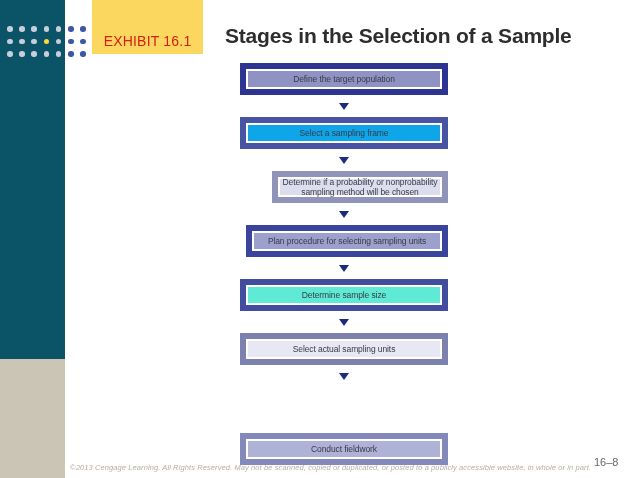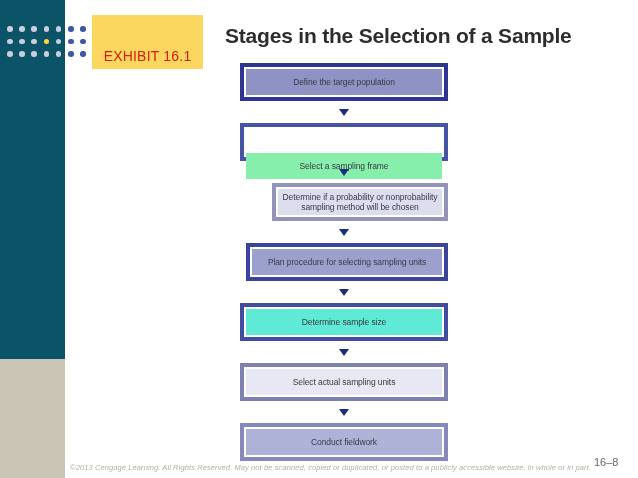--- a/index.html
+++ b/index.html
@@ -11,32 +11,32 @@
   .slide{
     position:relative;width:638px;height:478px;overflow:hidden;background:#ffffff;
   }
   
   .teal-bar{position:absolute;left:0;top:0;width:65px;height:359px;background:var(--teal);}
   .beige-bar{position:absolute;left:0;top:359px;width:65px;height:119px;background:var(--beige);}
   .dots{position:absolute;left:7px;top:26px;width:85px;height:34px;}
   .dot{position:absolute;width:5.5px;height:5.5px;border-radius:50%;}
   
   .exhibit-tag{
-    position:absolute;left:92px;top:15px;width:111px;height:54px;background:var(--yellow);
+    position:absolute;left:92px;top:0;width:111px;height:54px;background:var(--yellow);
     display:flex;align-items:flex-end;justify-content:center;padding-bottom:5px;box-sizing:border-box;
   }
   .exhibit-tag span{color:var(--exhibit-red);font-size:14px;letter-spacing:0.2px;}
   .title{
     position:absolute;left:225px;top:24px;margin:0;
     font-size:21px;font-weight:700;color:var(--title-color);white-space:nowrap;letter-spacing:-0.2px;
   }
   
   .flowchart{position:absolute;left:240px;top:63px;width:208px;}
   .stage{
-    height:38px;box-sizing:border-box;border:4px solid #0f172a;background:#ffffff;padding:2px;
+    height:32px;box-sizing:border-box;border:6px solid #0f172a;background:#ffffff;padding:2px;
   }
   .stage-fill{
     width:100%;height:100%;display:flex;align-items:center;justify-content:center;text-align:center;
   }
   .stage-label{
     font-size:8.5px;line-height:1.2;color:var(--stage-text);max-width:186px;letter-spacing:-0.1px;
   }
   .arrow-row{height:22px;display:flex;align-items:center;justify-content:center;}
   .arrow-down{
     width:0;height:0;border-left:5.5px solid transparent;border-right:5.5px solid transparent;
@@ -88,21 +88,21 @@
     <div class="stage" style="border-color: rgb(46, 52, 146);">
       <div class="stage-fill" style="background: rgb(142, 147, 196);">
         <span class="stage-label">Define the target population</span>
       </div>
     </div>
     <div class="arrow-row">
         <span class="arrow-down"></span>
       </div>
 
     <div class="stage" style="border-color: rgb(71, 83, 163);">
-      <div class="stage-fill" style="background: #86efac; margin-top: 24px;">
+      <div class="stage-fill" style="background: #0ea5e9;">
         <span class="stage-label">Select a sampling frame</span>
       </div>
     </div>
     <div class="arrow-row">
         <span class="arrow-down"></span>
       </div>
 
     <div class="stage" style="border-color: rgb(144, 148, 187); margin-left: 32px;">
       <div class="stage-fill" style="background: rgb(220, 221, 238);">
         <span class="stage-label">Determine if a probability or nonprobability sampling method will be chosen</span>
@@ -132,21 +132,21 @@
 
     <div class="stage" style="border-color: rgb(124, 129, 176);">
       <div class="stage-fill" style="background: rgb(231, 232, 243);">
         <span class="stage-label">Select actual sampling units</span>
       </div>
     </div>
     <div class="arrow-row">
         <span class="arrow-down"></span>
       </div>
 
-    <div class="stage" style="border-color: rgb(132, 137, 187);">
+    <div class="stage" style="border-color: rgb(132, 137, 187); margin-top: 46px;">
       <div class="stage-fill" style="background: rgb(174, 178, 214);">
         <span class="stage-label">Conduct fieldwork</span>
       </div>
     </div>
   </div>
 
   <div class="footer">©2013 Cengage Learning. All Rights Reserved. May not be scanned, copied or duplicated, or posted to a publicly accessible website, in whole or in part.</div>
   <div class="page-num">16–8</div>
 </div>
 

